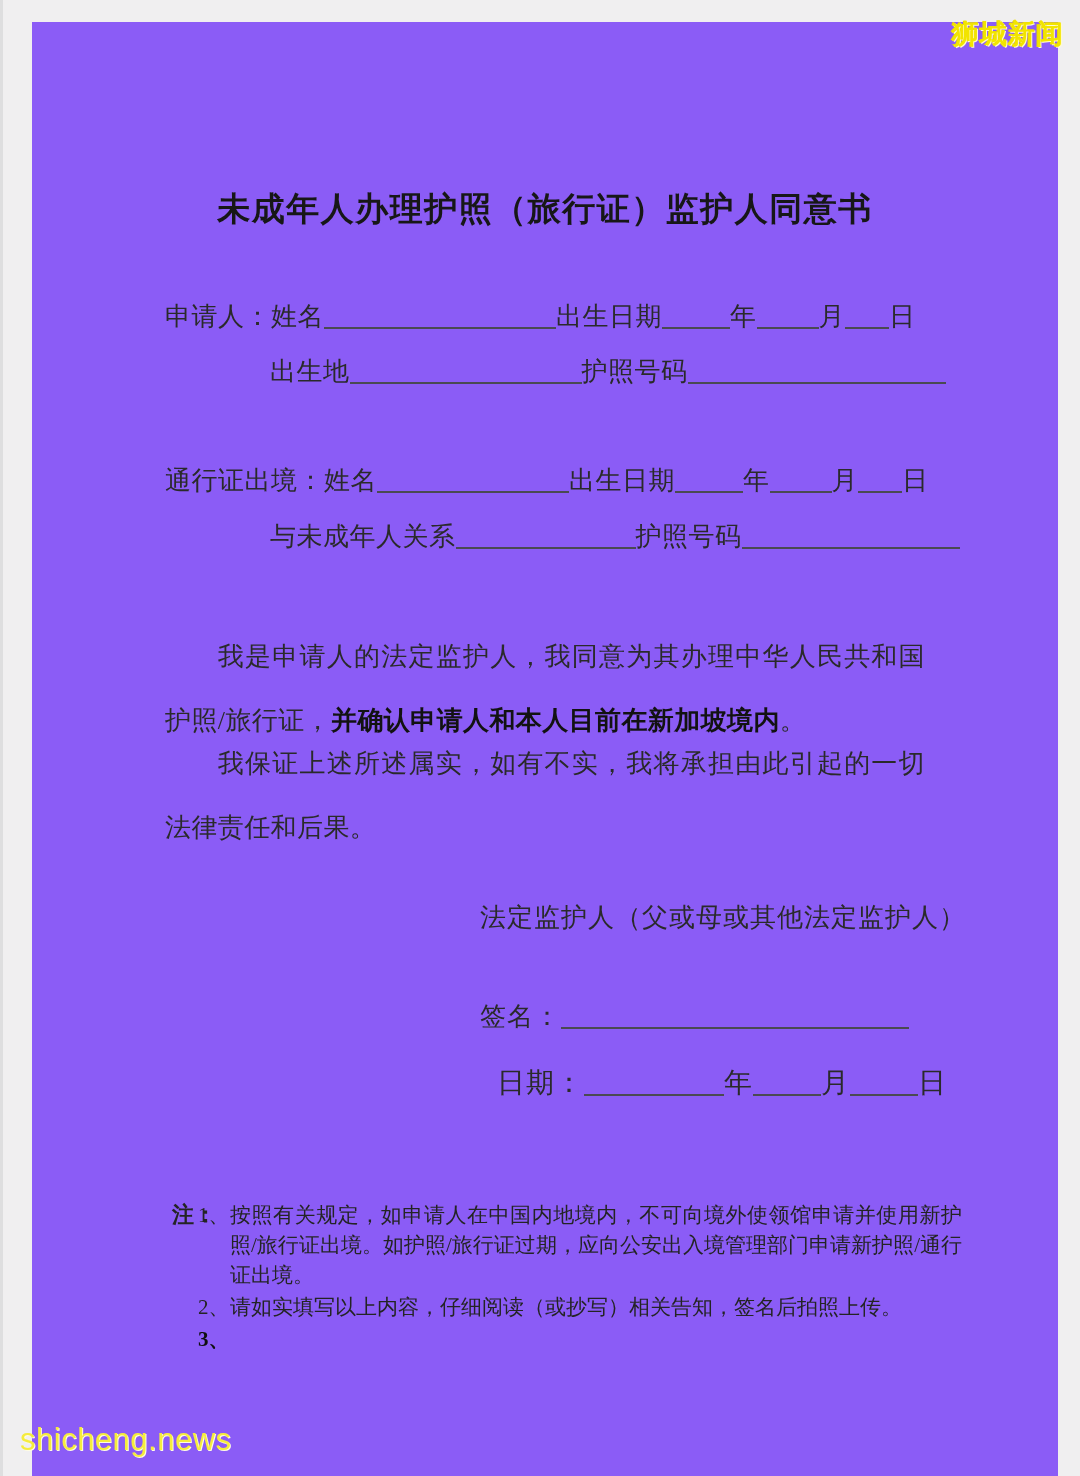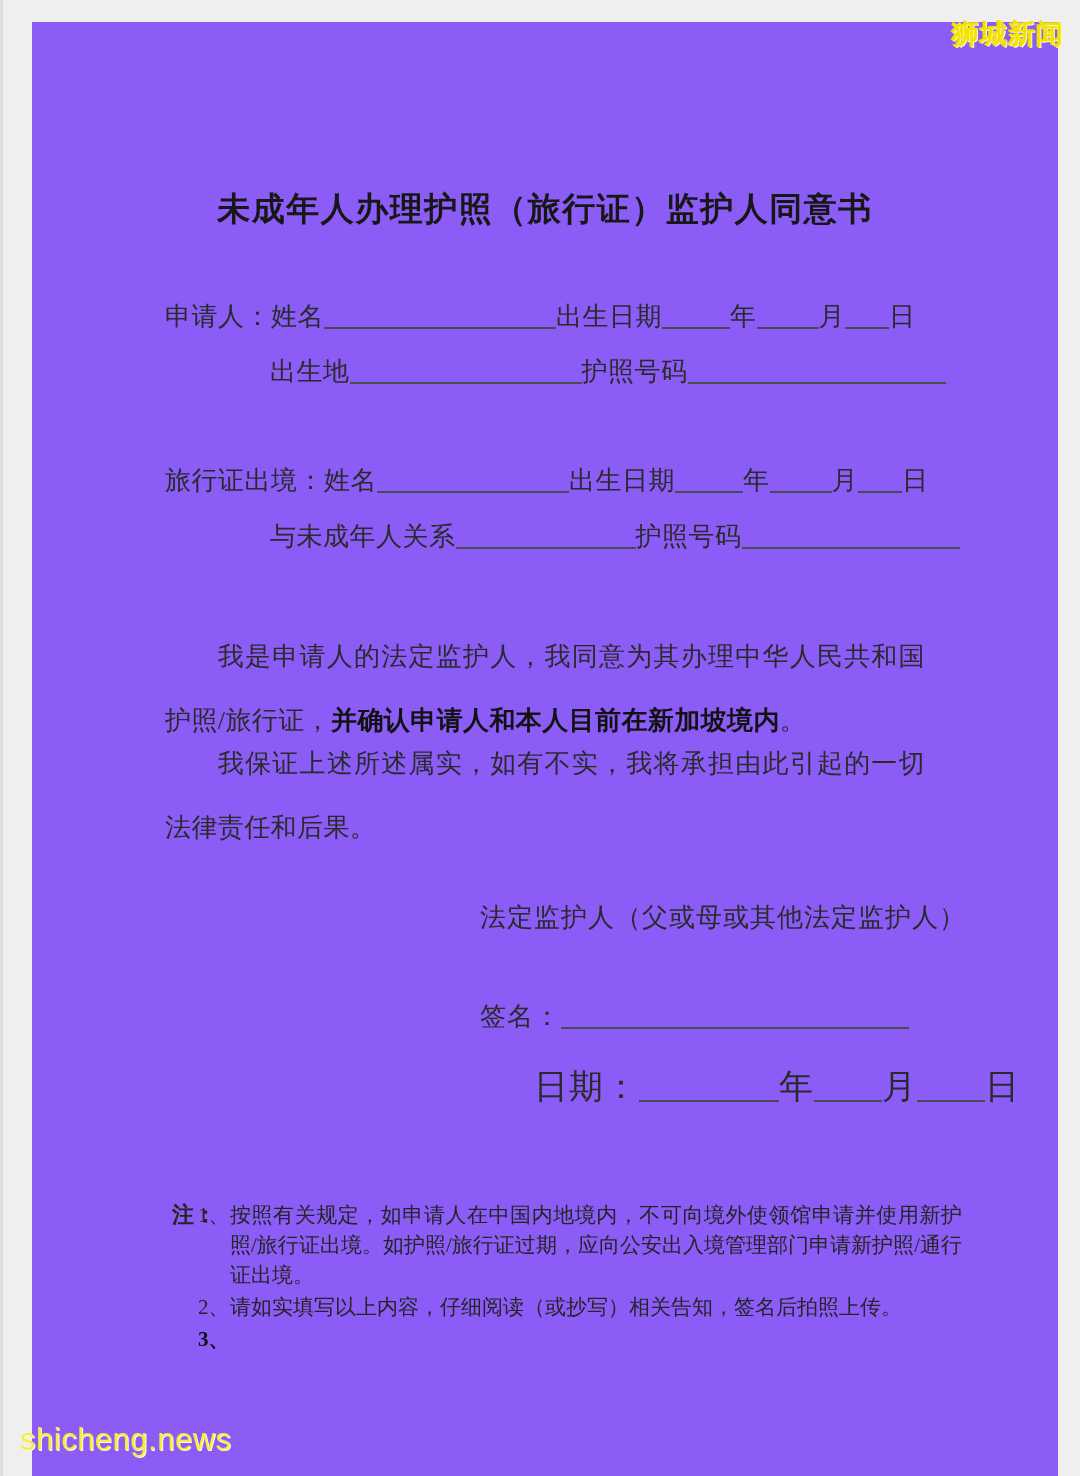--- a/index.html
+++ b/index.html
@@ -107,25 +107,24 @@
     top: 977px;
     font-size: 26px;
     letter-spacing: 1px;
     color: #2a2a2a;
     white-space: nowrap;
   }
   .sig-date {
     position: absolute;
     left: 465px;
     top: 1042px;
-    font-size: 34px;
-    letter-spacing: 1px;
-    color: #2a2a2a;
-    white-space: nowrap;
-    margin-left: 37px;
+    font-size: 28px;
+    letter-spacing: 1px;
+    color: #2a2a2a;
+    white-space: nowrap;
   }
 
   
   .notes {
     position: absolute;
     left: 140px;
     top: 1178px;
     width: 790px;
     font-size: 21px;
     line-height: 30px;
@@ -192,21 +191,21 @@
 
     <div class="field-row r1">
       <span>申请人：</span><span>姓名</span><span class="blank" style="width:232px"></span><span>出生日期</span><span class="blank" style="width:68px"></span><span>年</span><span class="blank" style="width:62px"></span><span>月</span><span class="blank" style="width:44px"></span><span>日</span>
     </div>
 
     <div class="field-row r2">
       <span>出生地</span><span class="blank" style="width:232px"></span><span>护照号码</span><span class="blank" style="width:258px"></span>
     </div>
 
     <div class="field-row r3">
-      <span>旅行证出境：</span><span>姓名</span><span class="blank" style="width:192px"></span><span>出生日期</span><span class="blank" style="width:68px"></span><span>年</span><span class="blank" style="width:62px"></span><span>月</span><span class="blank" style="width:44px"></span><span>日</span>
+      <span>通行证出境：</span><span>姓名</span><span class="blank" style="width:192px"></span><span>出生日期</span><span class="blank" style="width:68px"></span><span>年</span><span class="blank" style="width:62px"></span><span>月</span><span class="blank" style="width:44px"></span><span>日</span>
     </div>
 
     <div class="field-row r4">
       <span>与未成年人关系</span><span class="blank" style="width:180px"></span><span>护照号码</span><span class="blank" style="width:218px"></span>
     </div>
 
     <div class="para para-1">
       <span class="indent"></span><span>我是申请人的法定监护人，我同意为其办理中华人民共和国护照/旅行证，</span><b>并确认申请人和本人目前在新加坡境内</b><span>。</span>
     </div>
 

